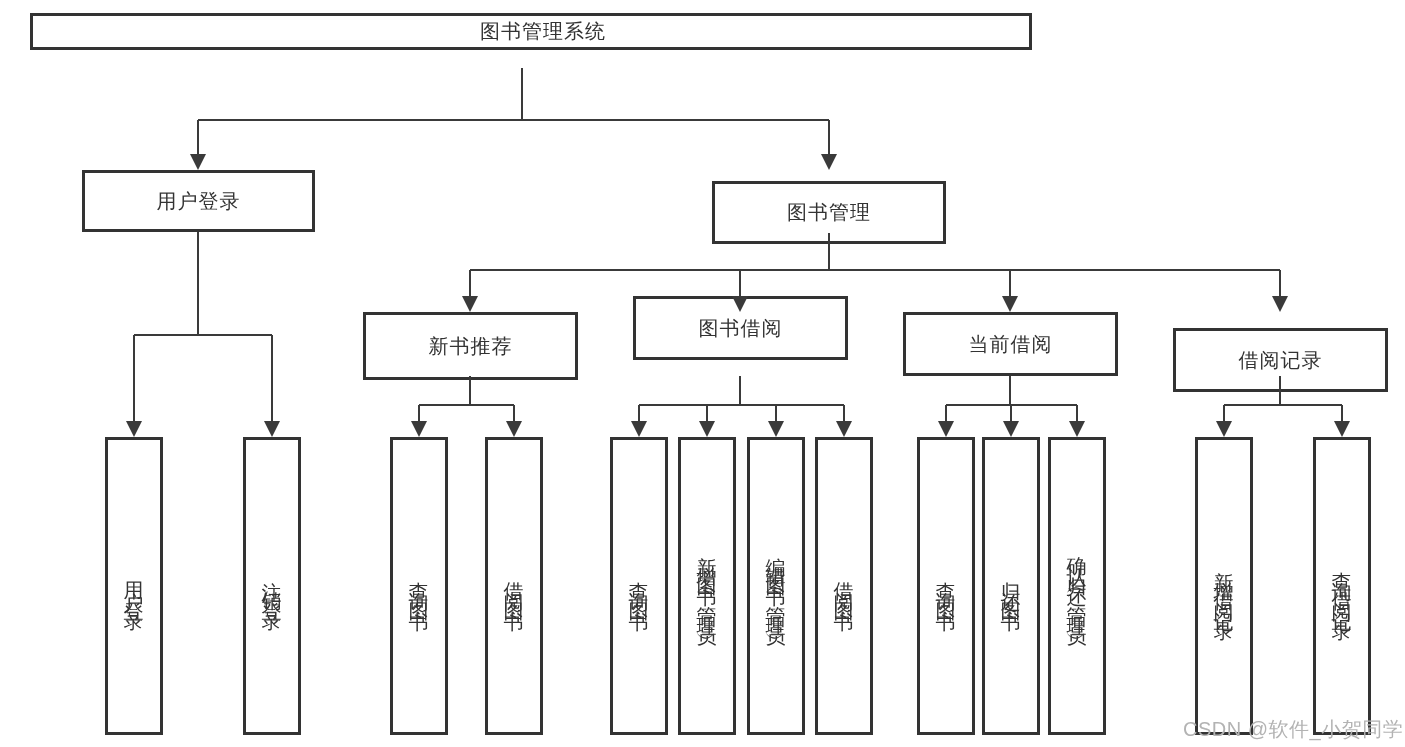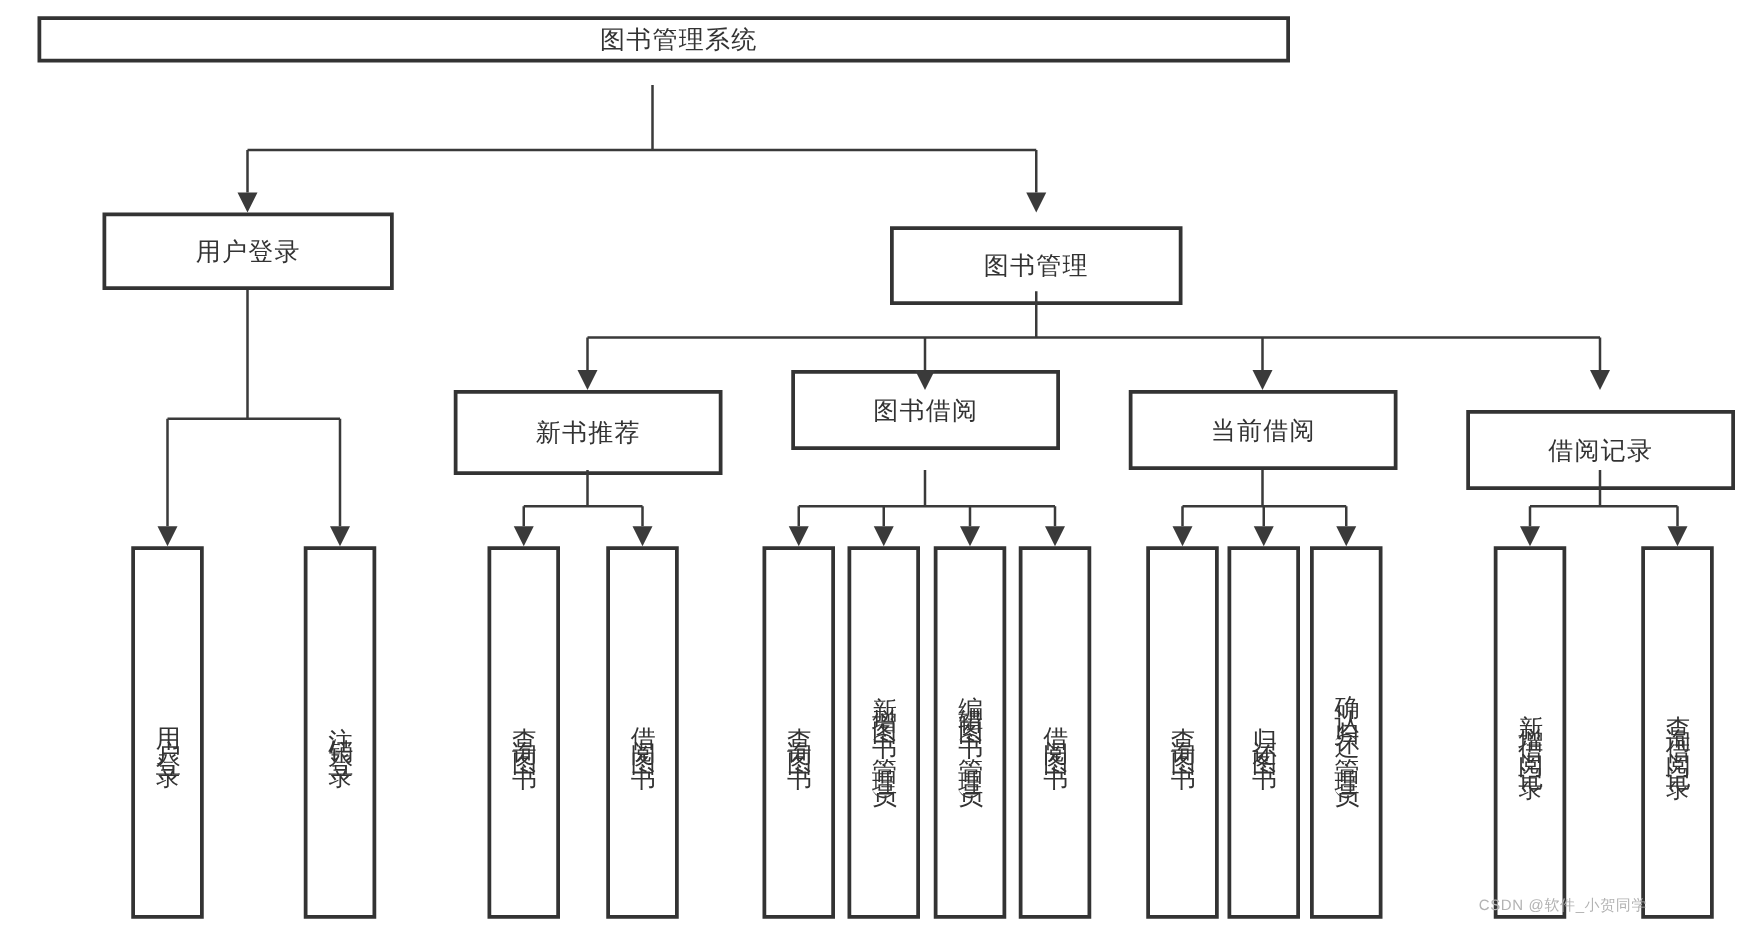--- a/index.html
+++ b/index.html
@@ -62,21 +62,21 @@
     bottom:-16px;
     width:0;height:0;
     border-left:8px solid transparent;
     border-right:8px solid transparent;
     border-top:16px solid var(--line);
   }
   .watermark{
     position:absolute;
     left:1183px;
     top:716px;
-    font-size:12px;
+    font-size:20px;
     color:var(--watermark);
     white-space:nowrap;
     z-index:10;
     letter-spacing:0.5px;
   }
 </style>
 </head>
 <body>
 
 <div class="canvas">

